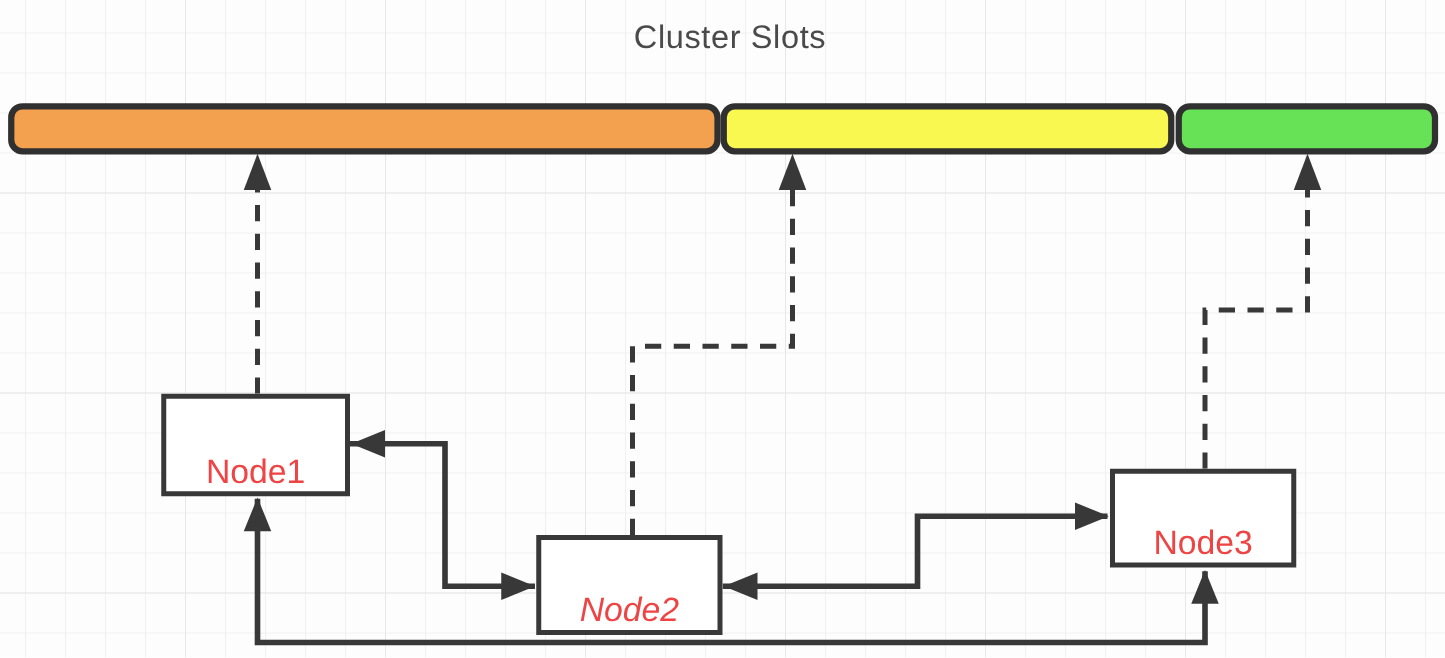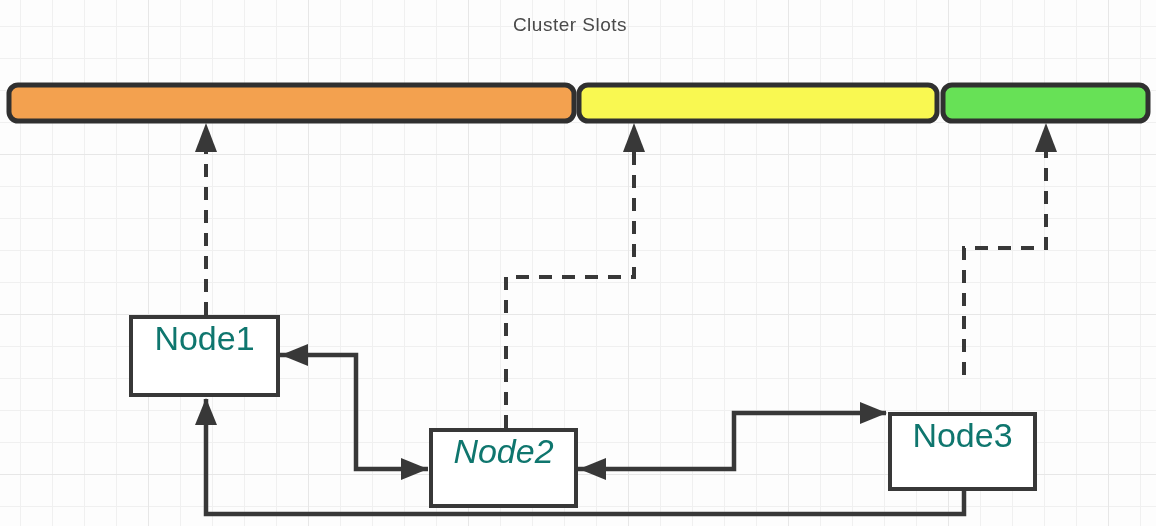--- a/index.html
+++ b/index.html
@@ -15,24 +15,24 @@
       linear-gradient(#e7e7e7 1px, transparent 1px),
       linear-gradient(90deg, #e7e7e7 1px, transparent 1px),
       linear-gradient(#f0f0f0 1px, transparent 1px),
       linear-gradient(90deg, #f0f0f0 1px, transparent 1px);
     background-size: 160px 160px, 160px 160px, 32px 32px, 32px 32px;
     background-position: -12px -6px, -12px -6px, -12px -6px, -12px -6px;
   }
 
   .title {
     position: absolute;
-    left: 570px;
+    left: 584px;
     top: 14px;
     transform: translateX(-50%);
-    font-size: 19px;
+    font-size: 26px;
     letter-spacing: 0.5px;
     color: #4a4a4a;
     white-space: nowrap;
   }
 
   .layer {
     position: absolute;
     left: 0; top: 0;
     width: 1156px;
     height: 526px;
@@ -42,29 +42,29 @@
 
   .solid path { fill: none; stroke: #383838; stroke-width: 4.5; stroke-linejoin: miter; }
   .dashed path { fill: none; stroke: #383838; stroke-width: 4; stroke-dasharray: 13 10; }
   .heads polygon { fill: #383838; stroke: none; }
 
   .node {
     position: absolute;
     background: #ffffff;
     border: 4px solid #383838;
     display: flex;
-    align-items: flex-start;
+    align-items: flex-end;
     justify-content: center;
-    font-size: 34px;
-    color: #0f766e;
+    font-size: 27px;
+    color: #ef4444;
     z-index: 2;
   }
   .node1 { left: 129px; top: 315px; width: 151px; height: 82px; }
   .node2 { left: 429px; top: 428px; width: 149px; height: 80px; font-style: italic; }
-  .node3 { left: 888px; top: 375px; width: 149px; height: 79px; margin-top: 37px; }
+  .node3 { left: 888px; top: 375px; width: 149px; height: 79px; }
 </style>
 </head>
 <body>
 
 <div class="canvas">
 
   <div class="title">Cluster Slots</div>
 
   <svg class="layer" viewBox="0 0 1156 526" xmlns="http://www.w3.org/2000/svg">
 

